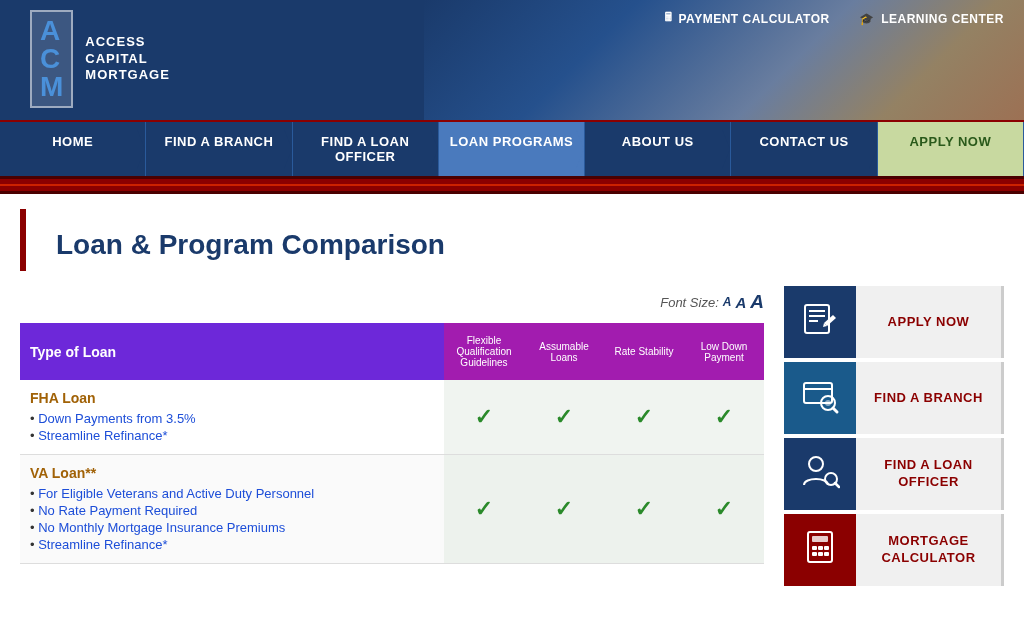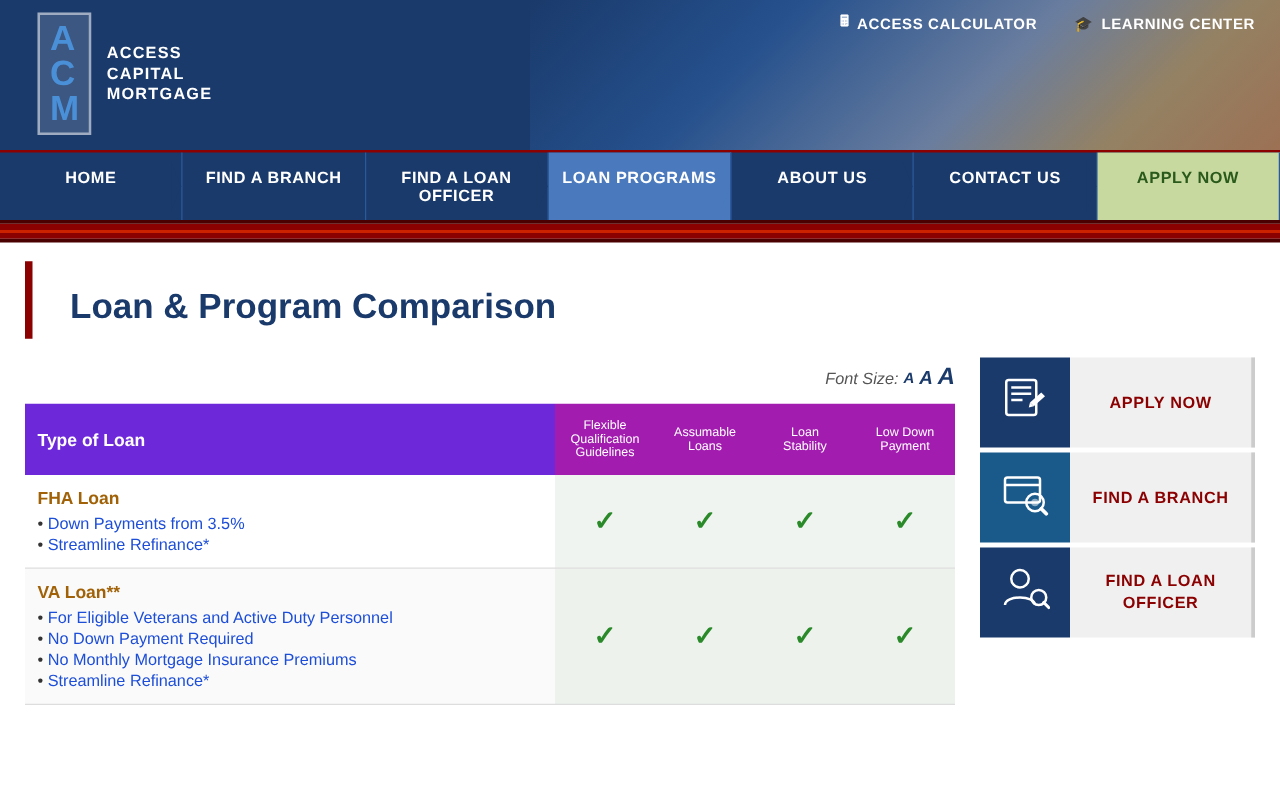--- a/index.html
+++ b/index.html
@@ -283,21 +283,21 @@
     }
   </style>
 </head>
 <body>
 
 <div class="header">
   <div class="header-bg"></div>
   <div class="header-top-bar">
     <a class="header-top-link">
       <span>🖩</span>
-      <span>ACCESS CALCULATOR</span>
+      <span>PAYMENT CALCULATOR</span>
     </a>
     <a class="header-top-link">
       <span>🎓</span>
       <span>LEARNING CENTER</span>
     </a>
   </div>
   <div class="header-logo-area">
     <div class="logo-box">
       <div class="logo-letters">
         <span class="logo-letter accent">A</span>
@@ -338,21 +338,21 @@
       <span class="font-size-btn md">A</span>
       <span class="font-size-btn lg">A</span>
     </div>
 
     <table class="comparison-table">
       <thead>
         <tr>
           <th>Type of Loan</th>
           <th class="col-header">Flexible Qualification Guidelines</th>
           <th class="col-header">Assumable Loans</th>
-          <th class="col-header">Loan Stability</th>
+          <th class="col-header">Rate Stability</th>
           <th class="col-header">Low Down Payment</th>
         </tr>
       </thead>
       <tbody id="table-body">
       <tr>
             <td class="loan-cell">
               <span class="loan-name">FHA Loan</span>
               <ul>
                 <li>Down Payments from 3.5%</li>
                 <li>Streamline Refinance*</li>
@@ -361,21 +361,21 @@
             <td class="check-cell"><span class="check-mark">✓</span></td>
             <td class="check-cell"><span class="check-mark">✓</span></td>
             <td class="check-cell"><span class="check-mark">✓</span></td>
             <td class="check-cell"><span class="check-mark">✓</span></td>
           </tr>
           <tr class="row-alt">
             <td class="loan-cell">
               <span class="loan-name">VA Loan**</span>
               <ul>
                 <li>For Eligible Veterans and Active Duty Personnel</li>
-                <li>No Down Payment Required</li>
+                <li>No Rate Payment Required</li>
                 <li>No Monthly Mortgage Insurance Premiums</li>
                 <li>Streamline Refinance*</li>
               </ul>
             </td>
             <td class="check-cell"><span class="check-mark">✓</span></td>
             <td class="check-cell"><span class="check-mark">✓</span></td>
             <td class="check-cell"><span class="check-mark">✓</span></td>
             <td class="check-cell"><span class="check-mark">✓</span></td>
           </tr>
         </tbody>
@@ -422,14 +422,31 @@
             <circle cx="16" cy="13" r="7" fill="none" stroke="white" stroke-width="2"></circle>
             <path d="M4 34 C4 26 28 26 28 34" fill="none" stroke="white" stroke-width="2"></path>
             <circle cx="31" cy="28" r="6" fill="none" stroke="white" stroke-width="2"></circle>
             <line x1="35" y1="32" x2="39" y2="36" stroke="white" stroke-width="2.5" stroke-linecap="round"></line>
           </svg>
         </span>
       </div>
       <div class="sidebar-btn-label">FIND A LOAN OFFICER</div>
     </div>
 
+    <div class="sidebar-btn">
+      <div class="sidebar-btn-icon red">
+        <span class="sidebar-icon-svg">
+          <svg width="40" height="40" viewBox="0 0 40 40" fill="none">
+            <rect x="8" y="5" width="24" height="30" rx="2" fill="none" stroke="white" stroke-width="2"></rect>
+            <rect x="12" y="9" width="16" height="6" rx="1" fill="white" opacity="0.8"></rect>
+            <rect x="12" y="19" width="5" height="4" rx="1" fill="white"></rect>
+            <rect x="18" y="19" width="5" height="4" rx="1" fill="white"></rect>
+            <rect x="24" y="19" width="5" height="4" rx="1" fill="white"></rect>
+            <rect x="12" y="25" width="5" height="4" rx="1" fill="white"></rect>
+            <rect x="18" y="25" width="5" height="4" rx="1" fill="white"></rect>
+            <rect x="24" y="25" width="5" height="4" rx="1" fill="white"></rect>
+          </svg>
+        </span>
+      </div>
+      <div class="sidebar-btn-label">MORTGAGE CALCULATOR</div>
+    </div>
   </div>
 </div>
 
 </body></html>

